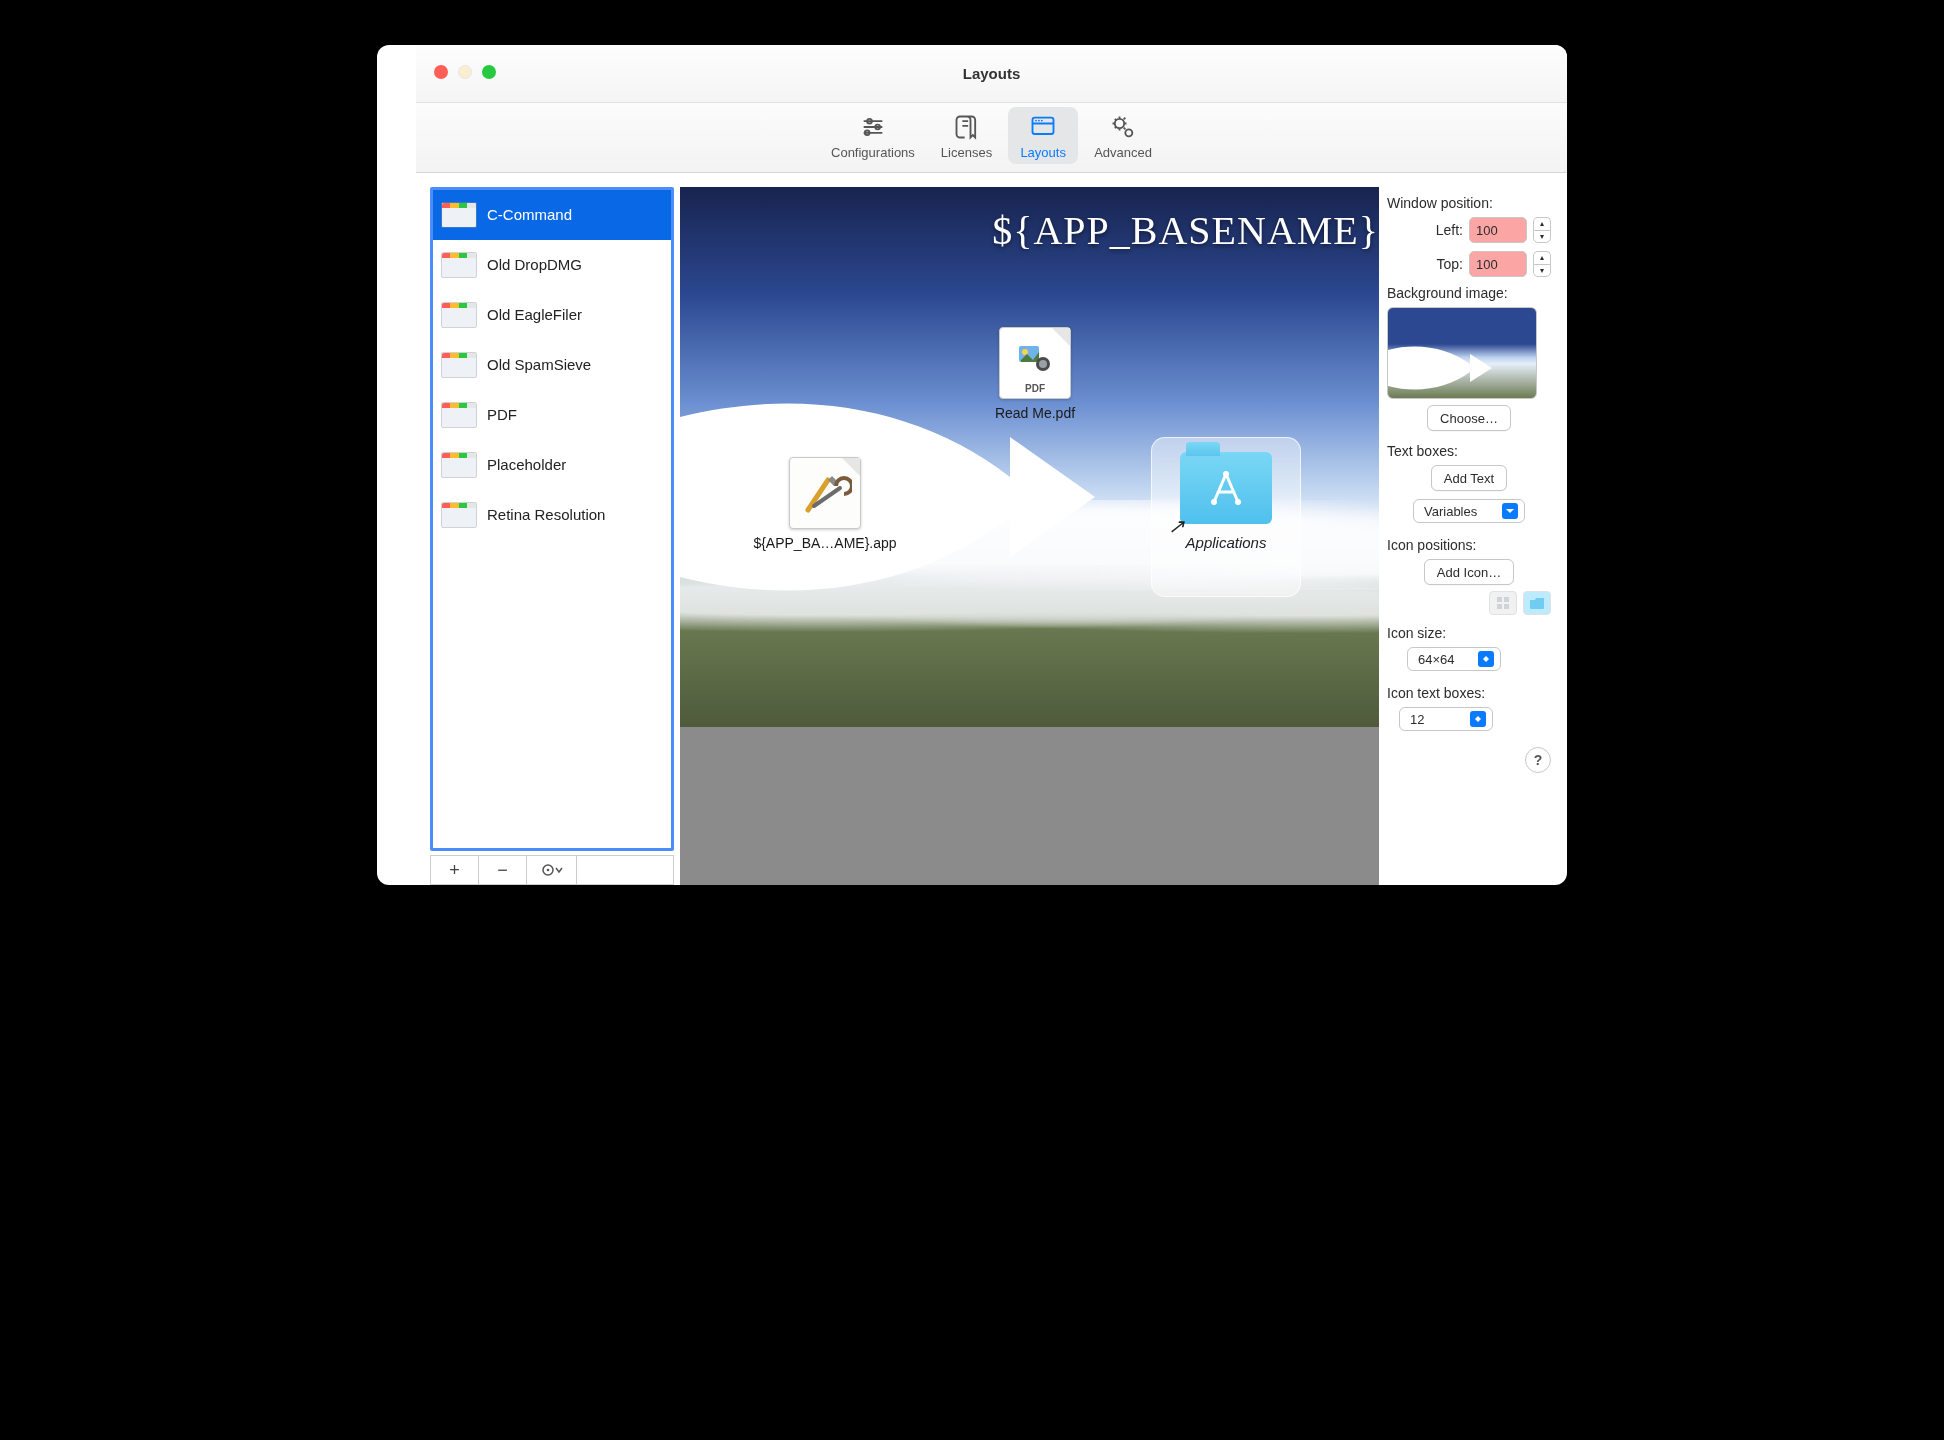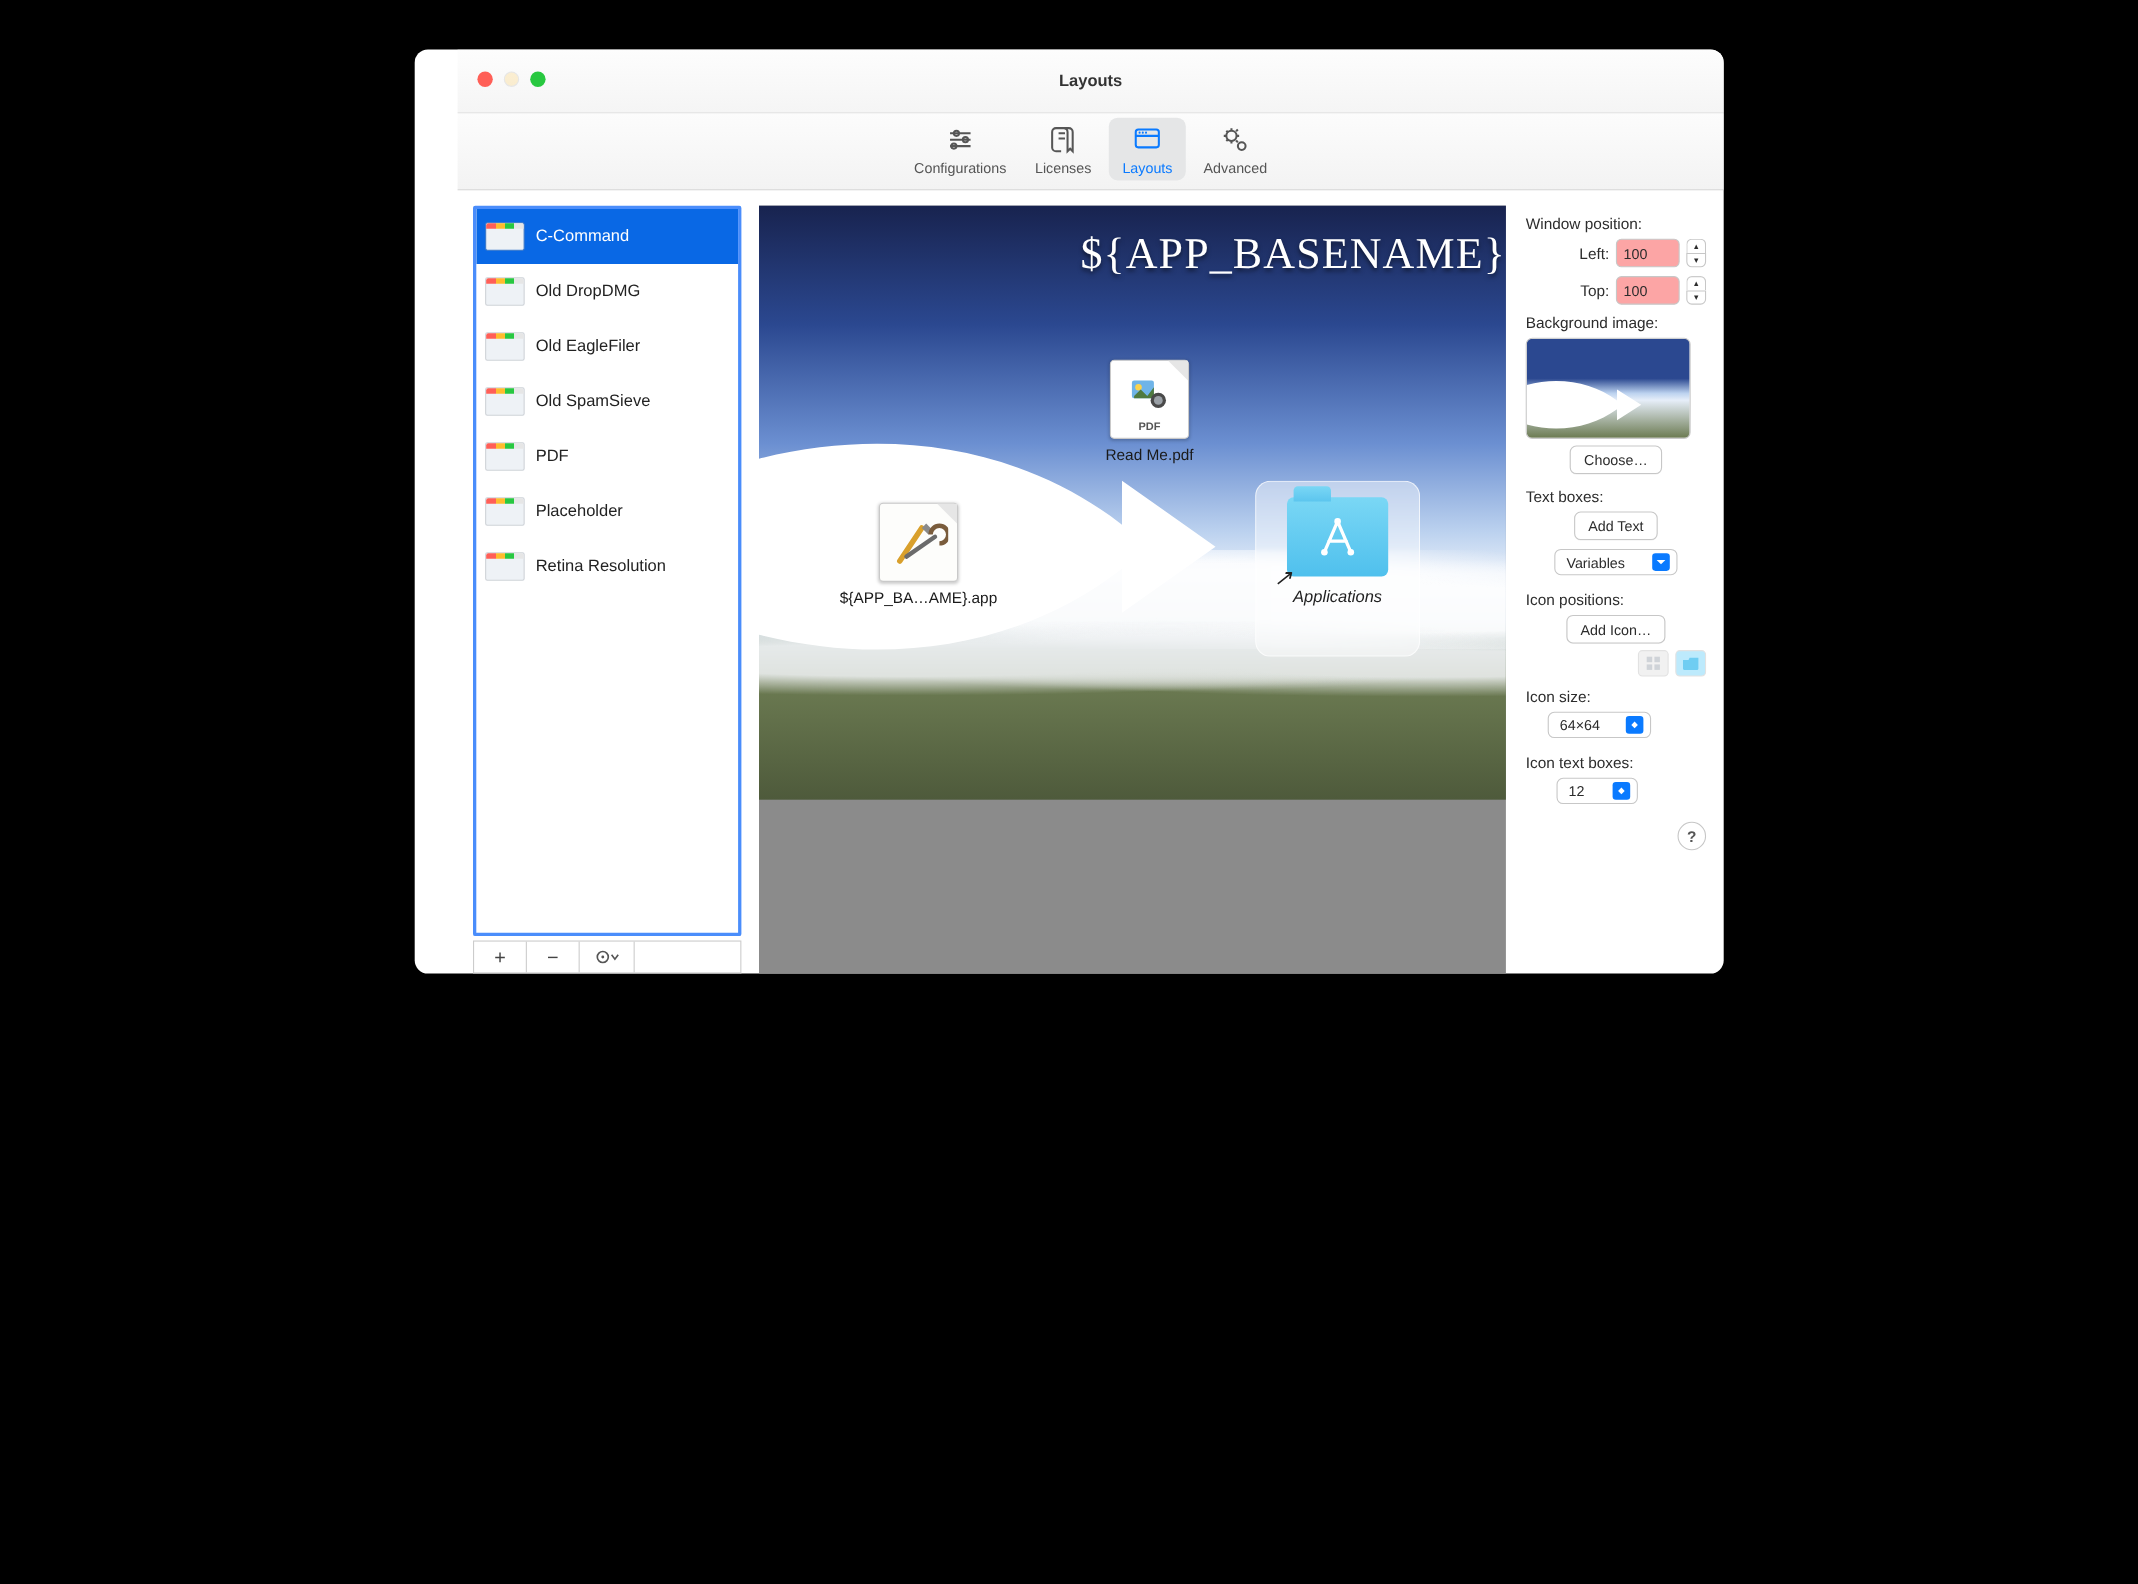--- a/index.html
+++ b/index.html
@@ -76,21 +76,21 @@
   .tab .lbl { font-size: 13px; }
   .tab.selected { background: #e5e6e7; color: #0a7aff; }
   .tab.selected svg { stroke: #0a7aff; fill: none; }
   .tab svg { stroke: #565656; fill: none; stroke-width: 1.6; }
   .tab.selected .lbl { color:#0a7aff; }
 
   .content {
     flex: 1;
     display: flex;
     padding: 14px 14px 0 14px;
-    gap: 16px;
+    gap: 6px;
   }
 
   
   .sidebar-wrap {
     width: 244px;
     display: flex;
     flex-direction: column;
   }
   .sidebar {
     flex: 1;
@@ -522,21 +522,21 @@
           </div>
       </div>
 
       <h4>Icon size:</h4>
       <div class="pop updown" style="width:94px; margin-left:20px;">
         <span>64×64</span>
         <span class="chev"></span>
       </div>
 
       <h4 style="margin-top:14px;">Icon text boxes:</h4>
-      <div class="pop updown" style="width:74px; margin-left:28px;">
+      <div class="pop updown" style="width:94px; margin-left:12px;">
         <span>12</span>
         <span class="chev"></span>
       </div>
 
       <div class="help">
           <span>?</span>
         </div>
     </div>
 
   </div>

